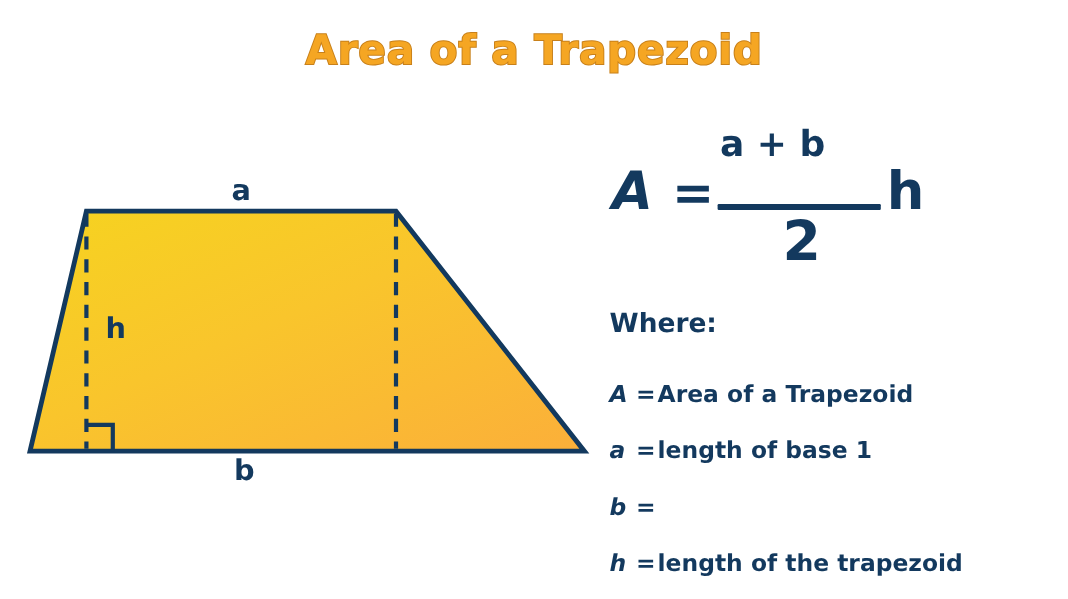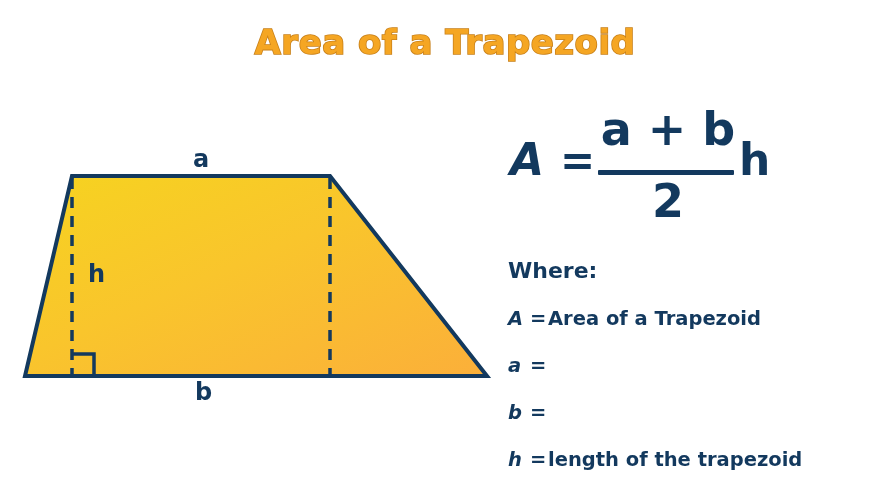--- a/index.html
+++ b/index.html
@@ -85,22 +85,22 @@
     top: 36px;
     font-size: 42px;
     font-weight: bold;
     line-height: 1;
   }
   #formula .f-num {
     position: absolute;
     left: 92px;
     top: 0px;
     width: 136px;
-    text-align: center;
-    font-size: 46px;
+    text-align: left;
+    font-size: 30px;
     font-weight: bold;
     line-height: 1.1;
     white-space: nowrap;
   }
   #formula .f-bar {
     position: absolute;
     left: 90px;
     top: 66px;
     width: 136px;
     height: 5px;
@@ -131,21 +131,21 @@
     position: absolute;
     left: 508px;
     top: 258px;
     width: 370px;
     color: #13395E;
     font-family: "DejaVu Sans", sans-serif;
   }
   #legend-title {
     font-size: 22px;
     font-weight: bold;
-    margin-bottom: 24px;
+    margin-bottom: 34px;
   }
   .legend-row {
     display: flex;
     align-items: baseline;
     height: 47px;
     font-size: 19.5px;
     font-weight: bold;
     white-space: nowrap;
   }
   .legend-var {
@@ -207,20 +207,21 @@
 
     <div class="legend-row">
       <span class="legend-var">A</span>
       <span class="legend-eq">=</span>
       <span class="legend-desc">Area of a Trapezoid</span>
     </div>
 
     <div class="legend-row">
       <span class="legend-var">a</span>
       <span class="legend-eq">=</span>
+      <span class="legend-desc">length of base 1</span>
     </div>
 
     <div class="legend-row">
       <span class="legend-var">b</span>
       <span class="legend-eq">=</span>
     </div>
 
     <div class="legend-row">
       <span class="legend-var">h</span>
       <span class="legend-eq">=</span>

